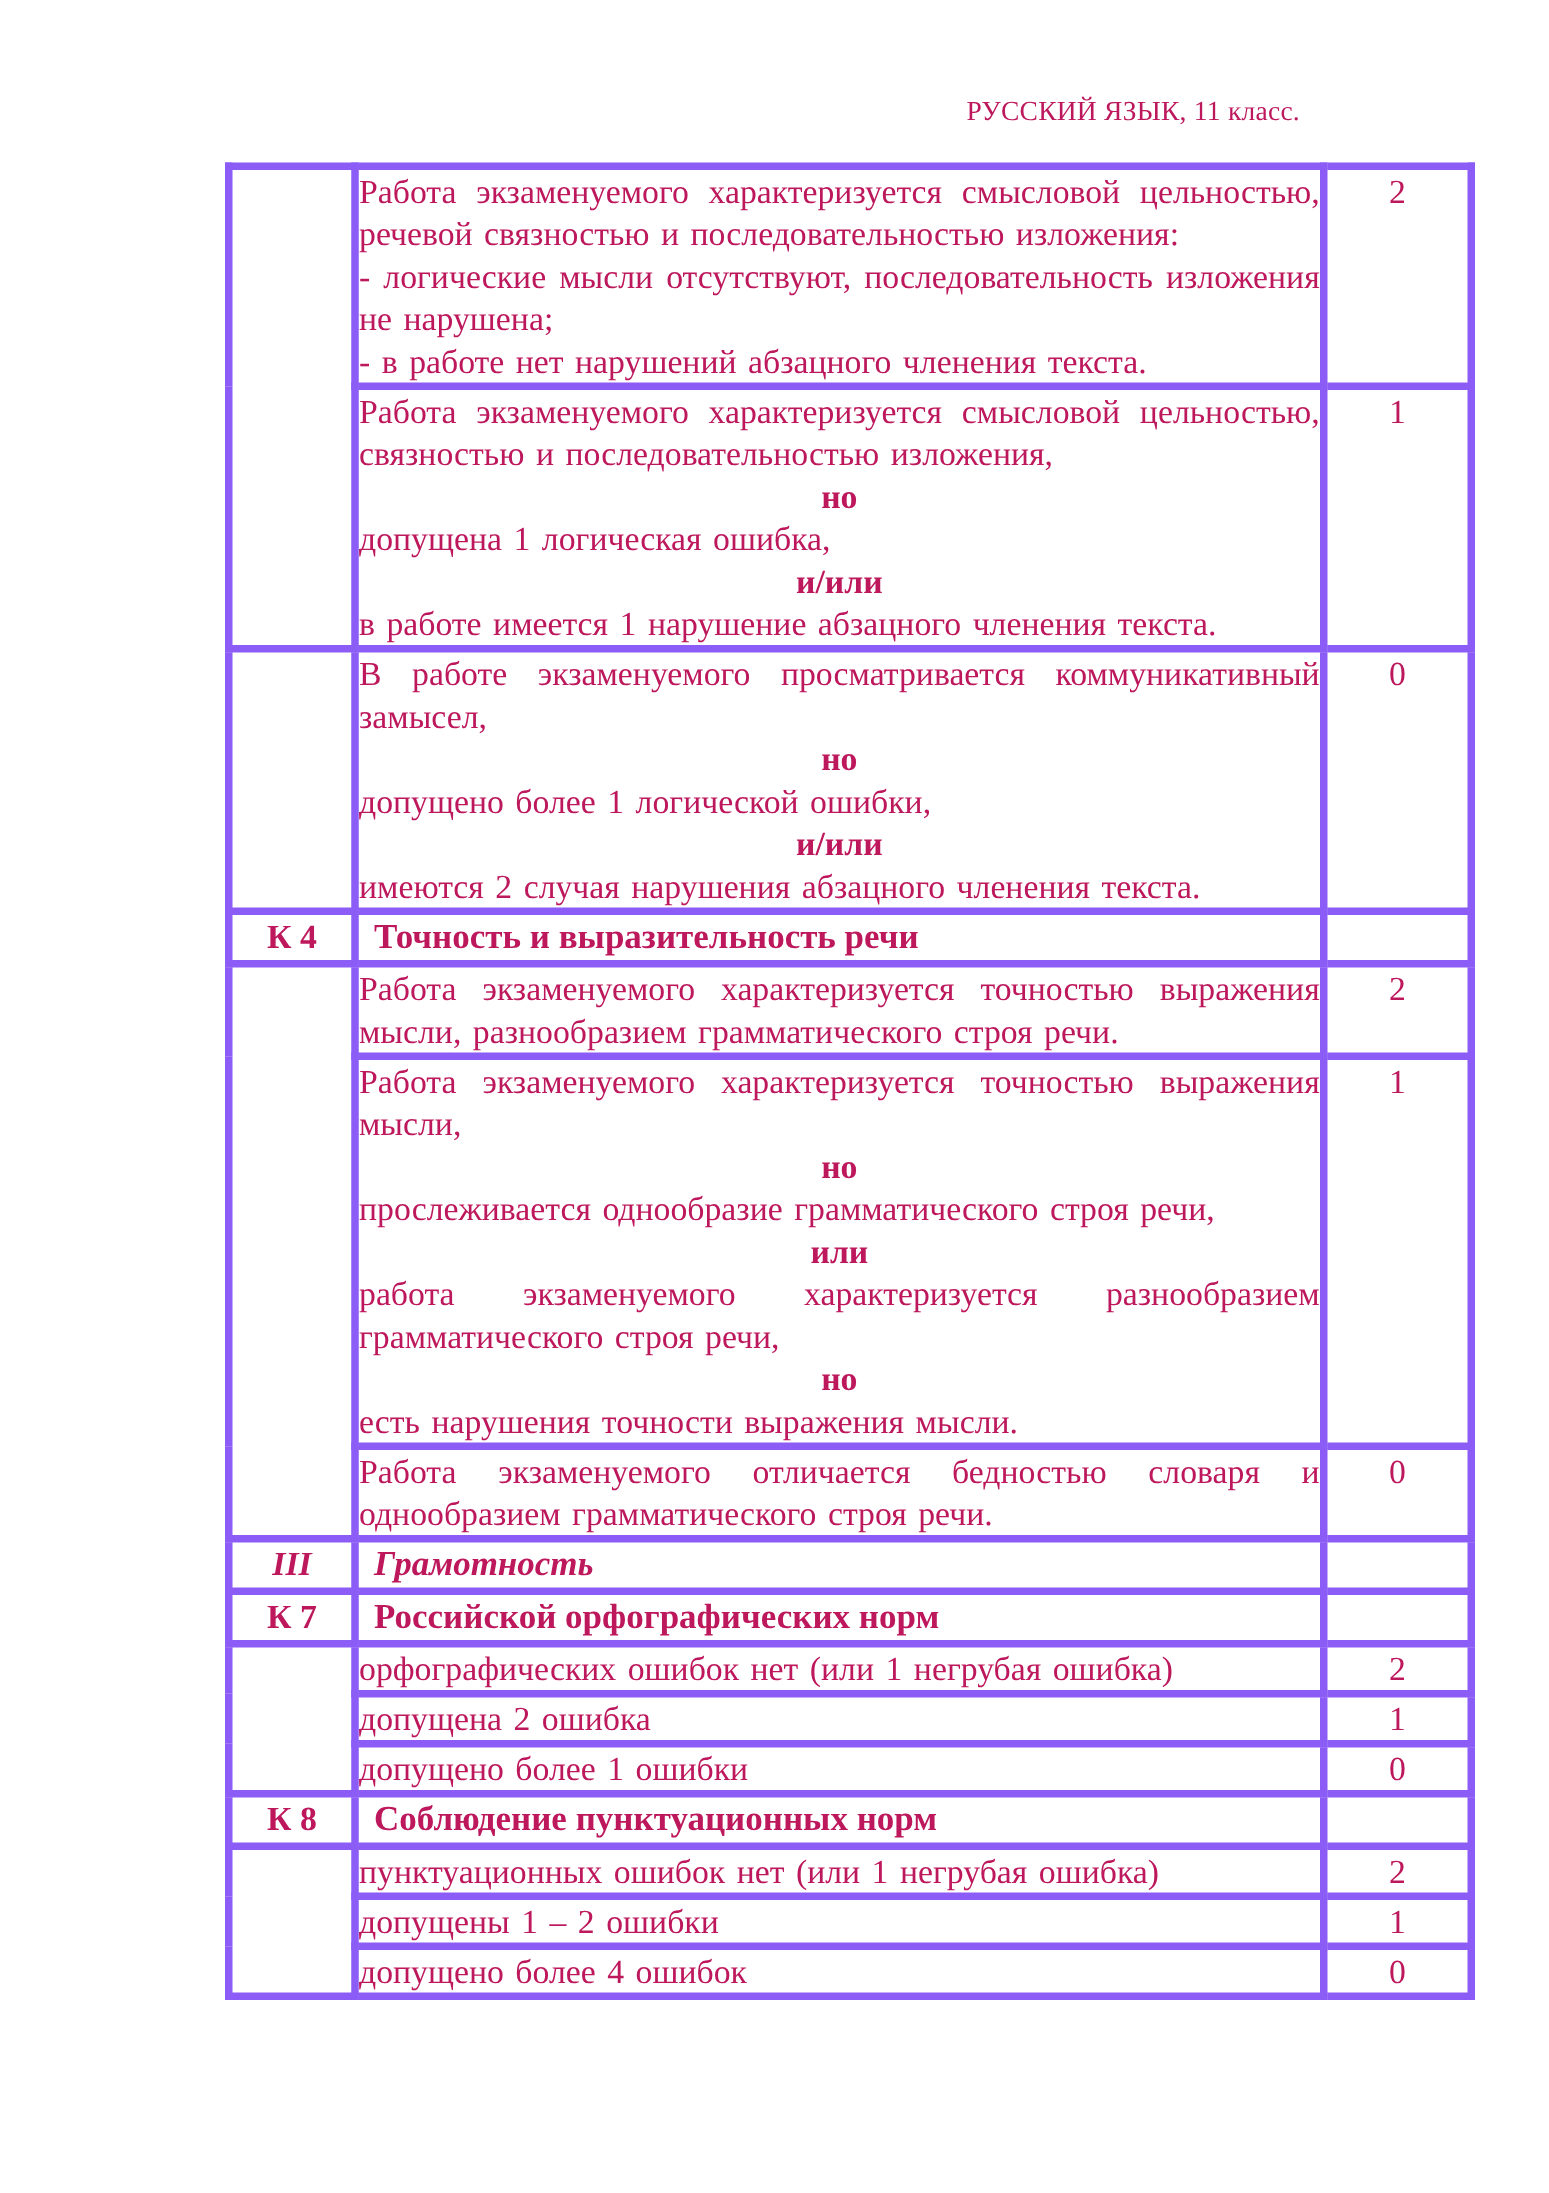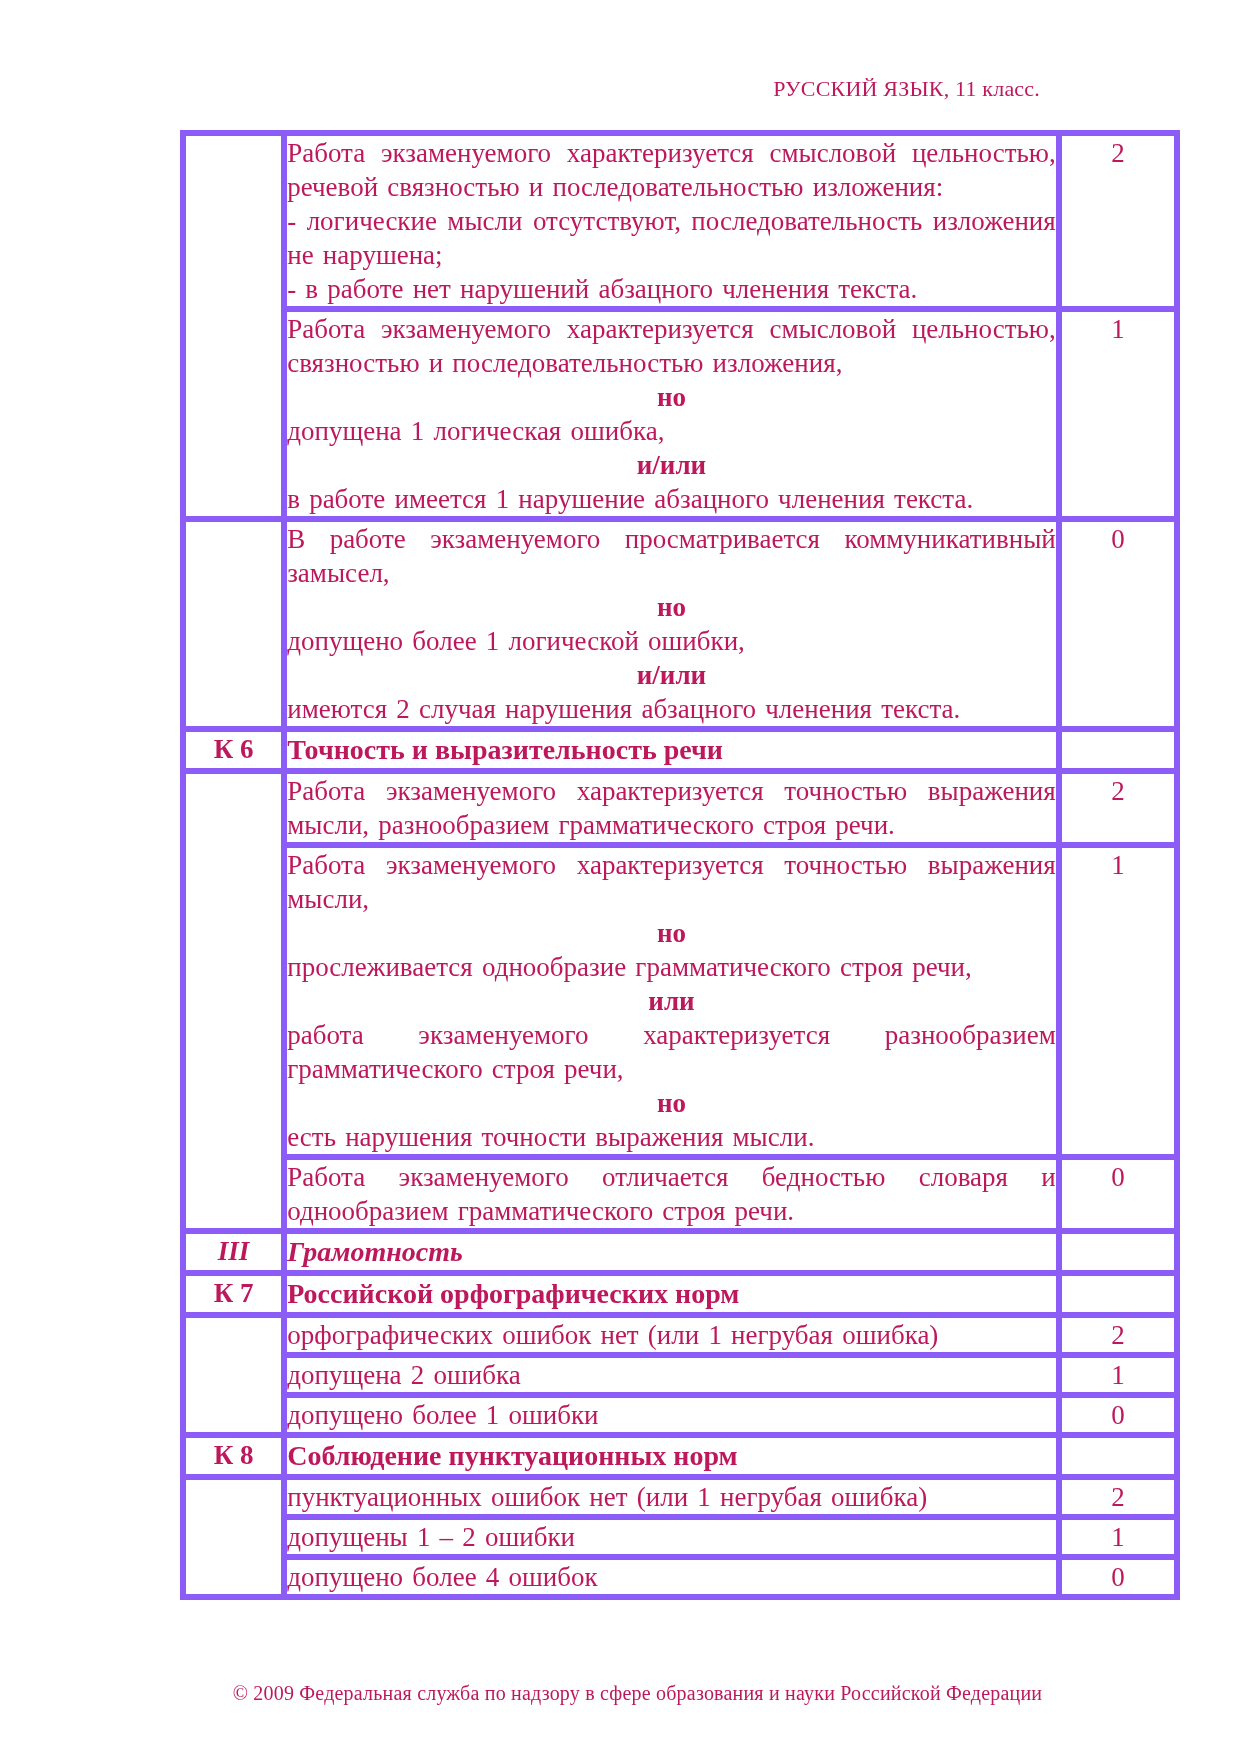--- a/index.html
+++ b/index.html
@@ -57,20 +57,21 @@
   td.desc-cell .para.bold {
     font-weight: bold;
     text-align: center;
   }
   td.desc-cell.heading .para {
     font-weight: bold;
     text-align: left;
     font-size: 28px;
     line-height: 36px;
     word-spacing: normal;
+    margin-left: 12px;
   }
   td.desc-cell.heading.italic .para { font-style: italic; }
   td.score-cell {
     width: 112px;
     text-align: center;
     font-size: 27px;
     line-height: 34px;
     padding-top: 1px;
   }
   .page-footer {
@@ -117,21 +118,21 @@
           <td class="desc-cell">
             <div class="para">В работе экзаменуемого просматривается коммуникативный замысел,</div>
             <div class="para bold">но</div>
             <div class="para">допущено более 1 логической ошибки,</div>
             <div class="para bold">и/или</div>
             <div class="para">имеются 2 случая нарушения абзацного членения текста.</div>
           </td>
           <td class="score-cell">0</td>
         </tr>
         <tr>
-          <td class="label-cell">К 6</td>
+          <td class="label-cell">К 4</td>
           <td class="desc-cell heading">
             <div class="para bold">Точность и выразительность речи</div>
           </td>
           <td class="score-cell"></td>
         </tr>
         <tr>
           <td class="label-cell" rowspan="3"></td>
           <td class="desc-cell">
             <div class="para">Работа экзаменуемого характеризуется точностью выражения мысли, разнообразием грамматического строя речи.</div>
           </td>
@@ -210,14 +211,13 @@
         </tr>
         <tr>
           <td class="desc-cell">
             <div class="para">допущено более 4 ошибок</div>
           </td>
           <td class="score-cell">0</td>
         </tr>
       </tbody>
   </table>
 
-  <div class="page-footer">© 2009  Федеральная служба по надзору в сфере образования и науки Российской Федерации</div>
 </div>
 
 </body></html>

